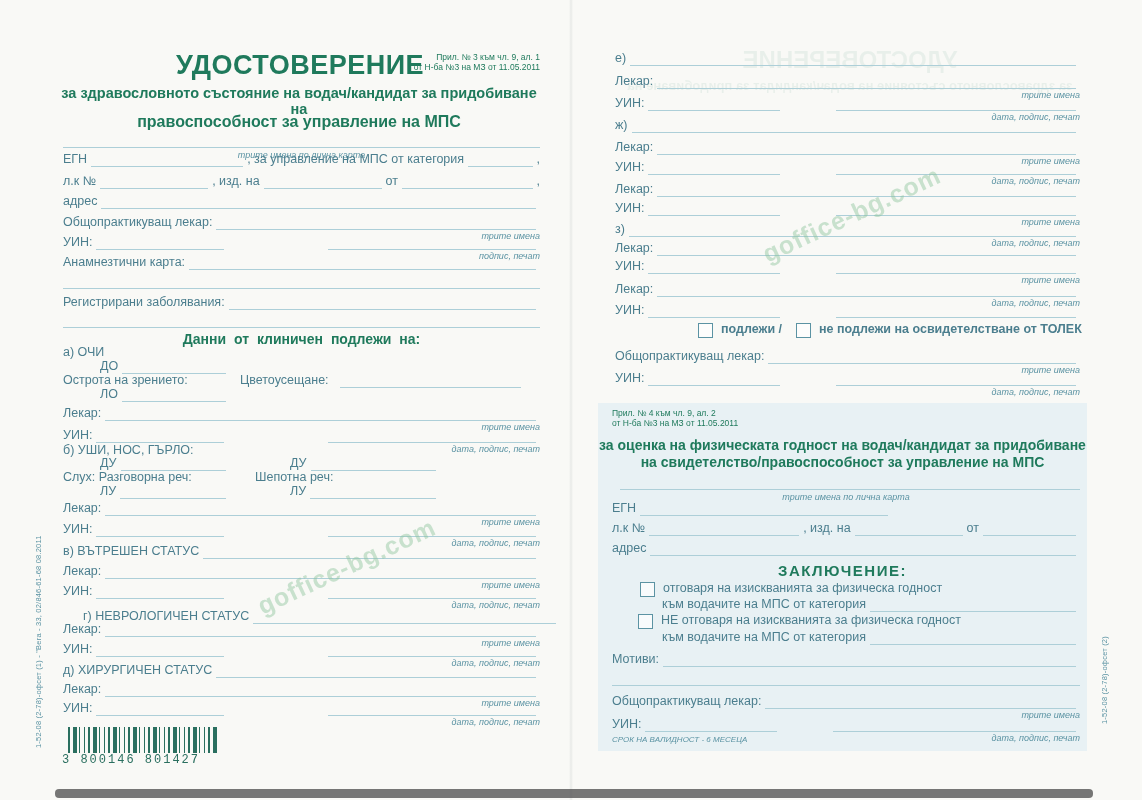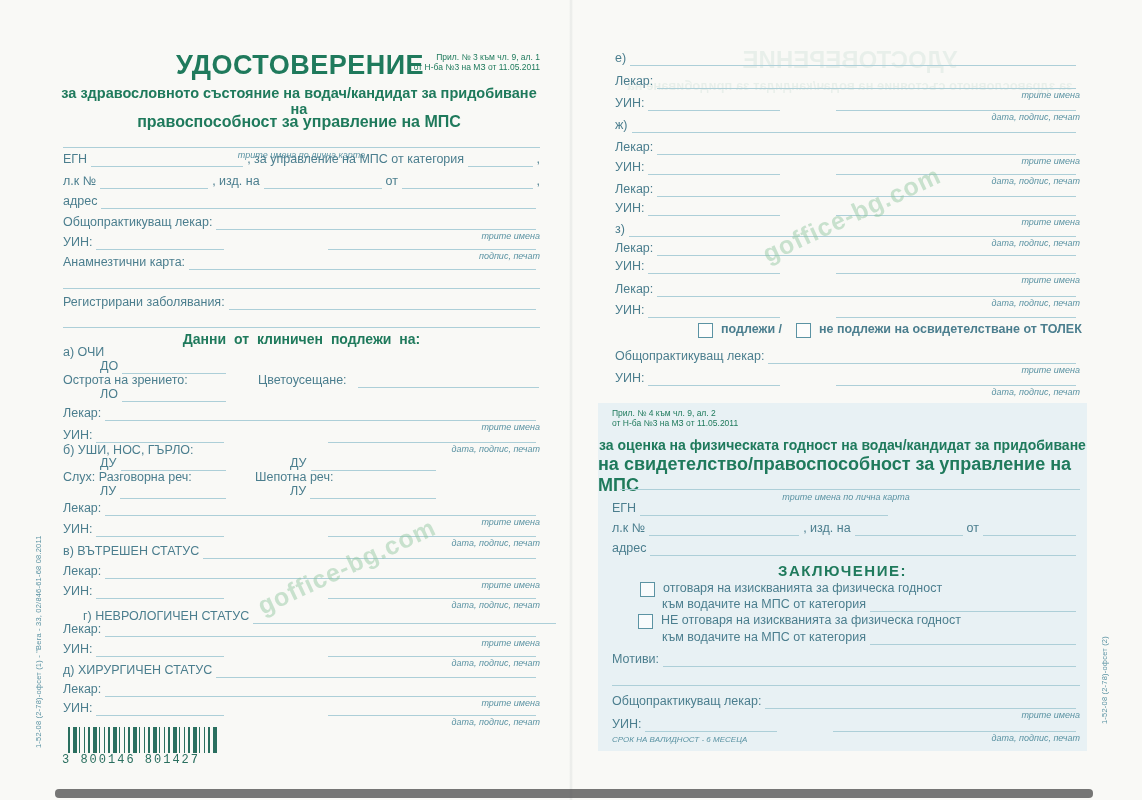--- a/index.html
+++ b/index.html
@@ -119,21 +119,21 @@
   <div class="r" style="left:63px;top:345px;">
     <span>а) ОЧИ</span>
   </div>
   <div class="r" style="left:100px;top:359px;width:130px;">
     <span>ДО</span>
     <i class="f fx"></i>
   </div>
   <div class="r" style="left:63px;top:373px;">
     <span>Острота на зрението:</span>
   </div>
-  <div class="r" style="left:258px;top:373px;width:285px;gap:7px;">
+  <div class="r" style="left:240px;top:373px;width:285px;gap:7px;">
     <span>Цветоусещане:</span>
     <i class="f fx"></i>
   </div>
   <div class="r" style="left:100px;top:387px;width:130px;">
     <span>ЛО</span>
     <i class="f fx"></i>
   </div>
   <div class="r" style="left:63px;top:406px;width:477px;">
     <span>Лекар:</span>
     <i class="f fx"></i>
@@ -335,21 +335,21 @@
 
   <div class="wm" style="left:755px;top:200px;">goffice-bg.com</div>
 
   <div id="card-panel"></div>
 
   <div class="note" style="left:612px;top:408px;width:170px;">
     <div>Прил. № 4 към чл. 9, ал. 2</div>
     <div>от Н-ба №3 на МЗ от 11.05.2011</div>
   </div>
   <div class="ghd" style="left:598px;top:437px;width:489px;text-align:center;font-size:14px;">за оценка на физическата годност на водач/кандидат за придобиване</div>
-  <div class="ghd" style="left:598px;top:454px;width:489px;text-align:left;font-size:18px;">на свидетелство/правоспособност за управление на МПС</div>
+  <div class="ghd" style="left:598px;top:454px;width:489px;text-align:center;font-size:14px;">на свидетелство/правоспособност за управление на МПС</div>
 
   <div class="ln" style="left:620px;top:489px;width:460px;"></div>
   <div class="hint" style="left:612px;top:492px;width:468px;">трите имена по лична карта</div>
 
   <div class="r" style="left:612px;top:501px;">
     <span>ЕГН</span>
     <i class="f" style="width:248px;"></i>
   </div>
   <div class="r" style="left:612px;top:521px;width:468px;">
     <span>л.к №</span>

